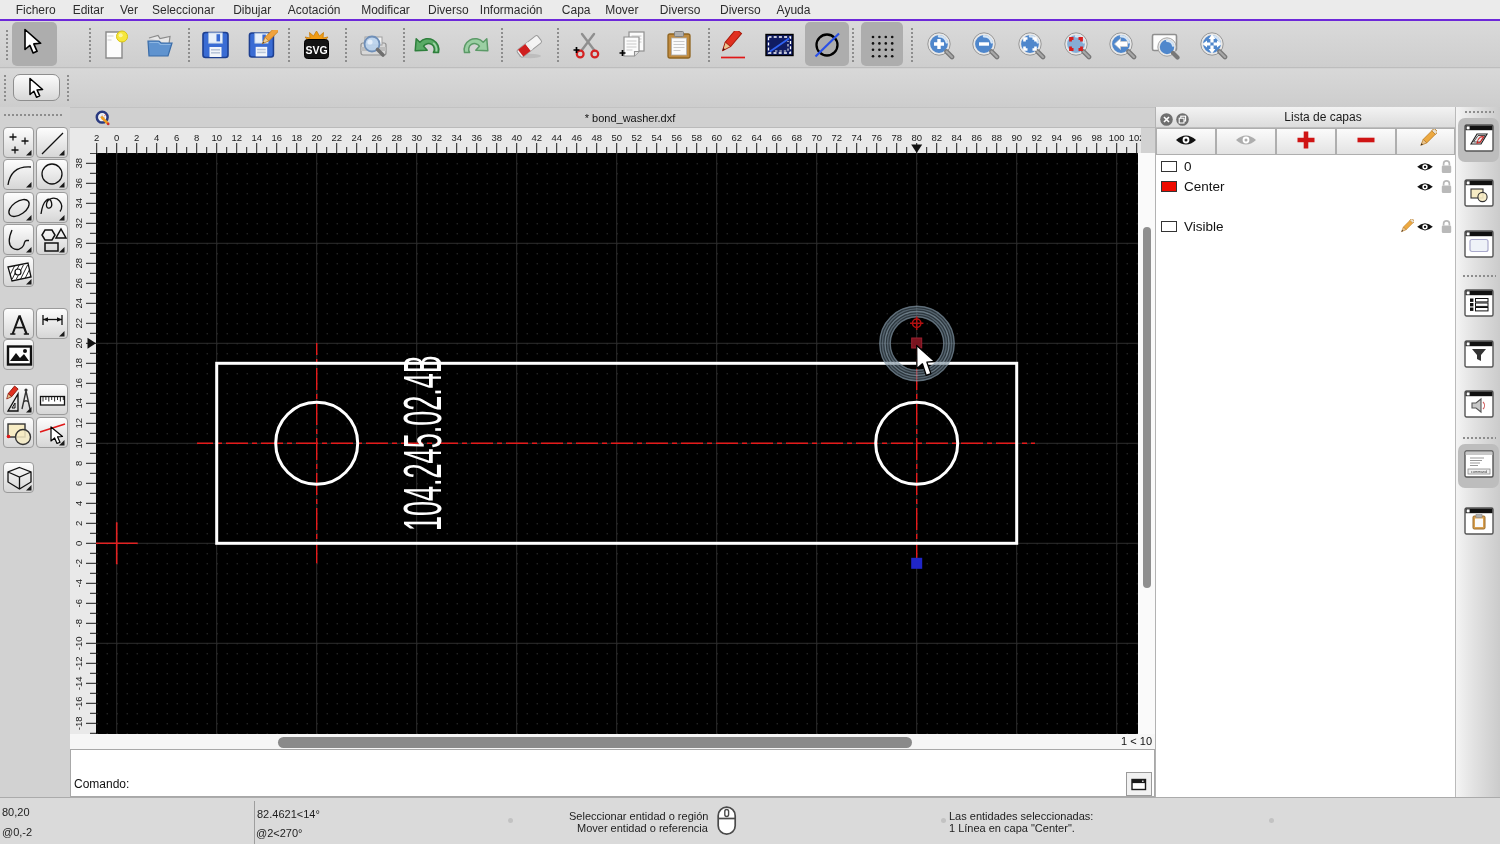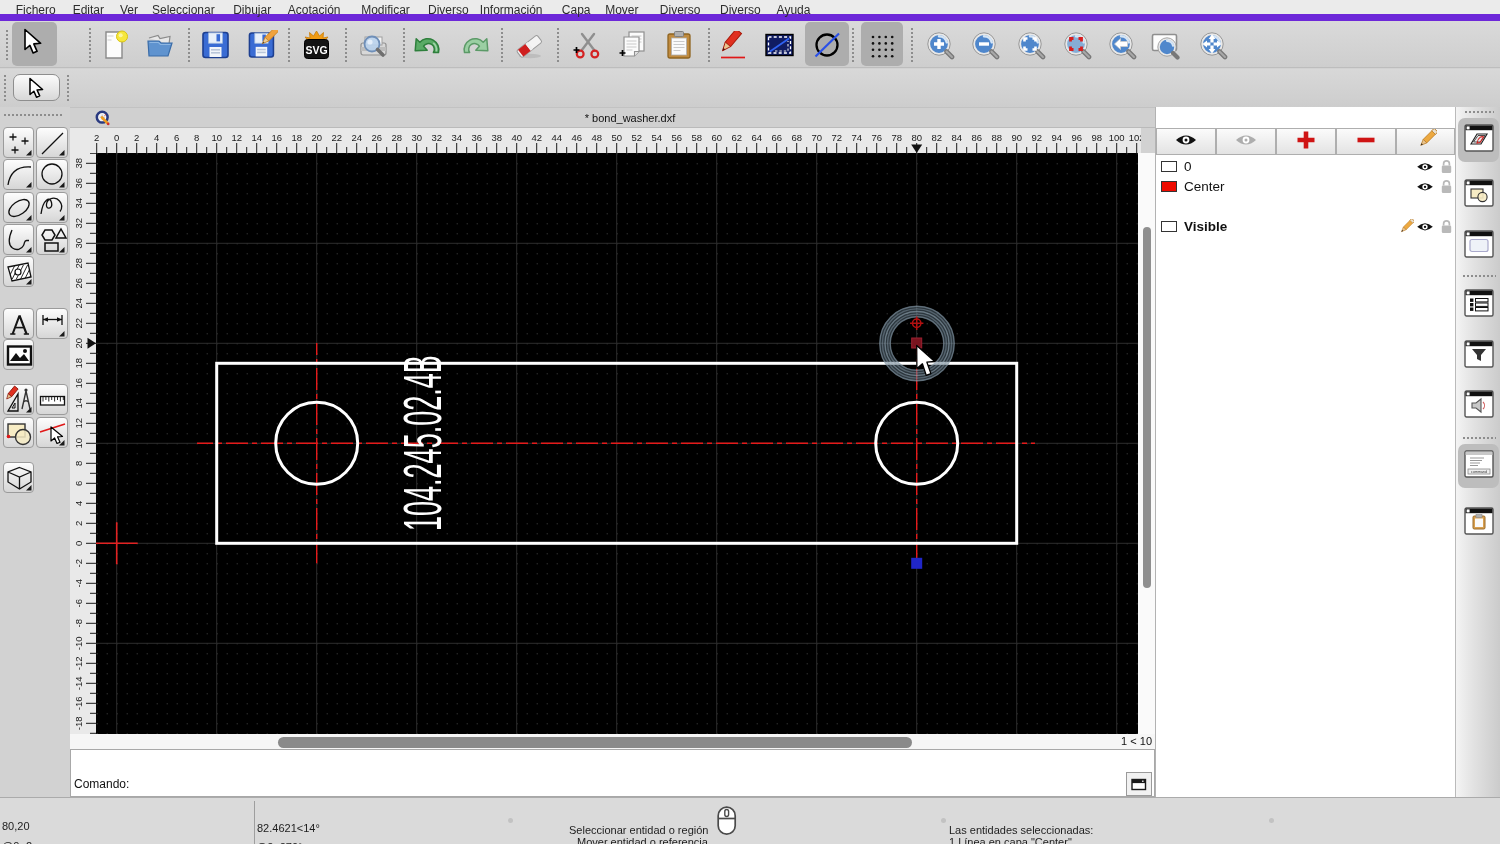--- a/index.html
+++ b/index.html
@@ -1,18 +1,18 @@
 <!DOCTYPE html>
 <html><head>
 <meta charset="utf-8">
 <style>
 * { margin:0; padding:0; box-sizing:border-box; }
 html,body { width:1500px; height:844px; overflow:hidden; font-family:"Liberation Sans", sans-serif; }
 body { background:#d2d2d2; position:relative; }
-#menubar { position:absolute; left:0; top:0; width:1500px; height:21px; background:#ebebeb; border-bottom:7px solid #6d28d9; }
+#menubar { position:absolute; left:0; top:0; width:1500px; height:21px; background:#ebebeb; border-bottom:2px solid #6d28d9; }
 #menubar span { position:absolute; top:0; line-height:20px; font-size:12px; color:#2d2d2d; white-space:pre; }
 #toolbar1 { position:absolute; left:0; top:21px; width:1500px; height:47px; background:linear-gradient(#dadada,#cecece); border-bottom:1px solid #bdbdbd; }
 #toolbar2 { position:absolute; left:0; top:69px; width:1500px; height:38px; background:linear-gradient(#d8d8d8,#cdcdcd); }
 .vdots { position:absolute; width:2px; background-image:radial-gradient(circle, #8d8d8d 0.8px, transparent 1px); background-size:2px 4px; background-repeat:repeat-y; }
 .hdots { position:absolute; height:2px; background-image:radial-gradient(circle, #8d8d8d 0.8px, transparent 1px); background-size:4px 2px; background-repeat:repeat-x; }
 .ticon { position:absolute; }
 .pressed { position:absolute; background:#adadad; border-radius:5px; }
 #palette { position:absolute; left:0; top:107px; width:70px; height:690px; background:#d2d2d2; }
 .pbtn { position:absolute; width:31.5px; height:31px; border:1px solid #9b9b9b; border-radius:4px; background:linear-gradient(#fdfdfd,#d6d6d6); }
 #tabbar { position:absolute; left:70px; top:107px; width:1085px; height:21px; background:#d0d0d0; border-top:1px solid #c2c2c2; border-bottom:1px solid #bababa; }
@@ -33,21 +33,21 @@
 #lp-title { position:absolute; left:0; top:0; width:299px; height:21px; background:linear-gradient(#f3f3f3,#dcdcdc); border-bottom:1px solid #bdbdbd; }
 #lp-title .cap { position:absolute; left:62px; width:210px; text-align:center; font-size:12px; color:#1a1a1a; line-height:21px; }
 .lpbtn { position:absolute; top:21px; height:27px; border:1px solid #aeaeae; background:linear-gradient(#fbfbfb,#e3e3e3); }
 .lrow { position:absolute; left:0; width:299px; height:20px; font-size:13.5px; color:#111; }
 .lrow .swatch { position:absolute; left:5px; top:4px; width:16px; height:11px; border:1.5px solid #333; }
 .lrow .lname { position:absolute; left:28px; top:0; line-height:20px; }
 #dock { position:absolute; left:1455px; top:107px; width:45px; height:690px; background:linear-gradient(to right,#f4f4f4 0%,#e2e2e2 40%,#cbcbcb 100%); border-left:1px solid #bababa; }
 .dbtn { position:absolute; left:2px; width:41px; height:44px; }
 .dsel { background:#bdbdbd; border-radius:7px; }
 #statusbar { position:absolute; left:0; top:797px; width:1500px; height:47px; background:#dadada; border-top:1px solid #ababab; font-size:11px; color:#1d1d1d; }
-#statusbar .t { position:absolute; white-space:pre;margin-top:14px; }
+#statusbar .t { position:absolute; white-space:pre; }
 .sep { position:absolute; width:1px; background:#9e9e9e; }
 </style>
 </head>
 <body>
 <div id="menubar">
 <span style="left:15.7px">Fichero</span>
 <span style="left:72.7px">Editar</span>
 <span style="left:120px">Ver</span>
 <span style="left:152px">Seleccionar</span>
 <span style="left:233.2px">Dibujar</span>
@@ -530,20 +530,32 @@
   </div>
 <div id="cmdbox">
   <div id="cmdinput">Comando:</div>
   <div id="cmdminibtn"><svg width="16" height="23" viewBox="0 0 16 23">
         <rect x="1" y="6.5" width="13.5" height="10" fill="#fff" stroke="#1a1a1a" stroke-width="1.4"></rect>
         <rect x="1" y="6.5" width="13.5" height="3.6" fill="#1a1a1a"></rect>
         <rect x="11" y="7.6" width="1.6" height="1.2" fill="#fff"></rect>
       </svg></div>
 </div>
 <div id="layerpanel">
+    <div id="lp-title">
+      <span class="cap">Lista de capas</span>
+      <div style="position:absolute;left:4px;top:5px;"><svg width="13" height="13" viewBox="0 0 13 13">
+          <circle cx="6.5" cy="6.5" r="6.3" fill="#6f6f6f"></circle>
+          <path d="M4 4 L9 9 M9 4 L4 9" stroke="#fff" stroke-width="1.6"></path>
+        </svg></div>
+      <div style="position:absolute;left:20px;top:5px;"><svg width="13" height="13" viewBox="0 0 13 13">
+          <circle cx="6.5" cy="6.5" r="6.3" fill="#6f6f6f"></circle>
+          <rect x="4.8" y="3.2" width="4.8" height="4.8" fill="none" stroke="#fff" stroke-width="1.1"></rect>
+          <rect x="3.2" y="5.2" width="4.8" height="4.8" fill="#6f6f6f" stroke="#fff" stroke-width="1.1"></rect>
+        </svg></div>
+    </div>
     <div class="lpbtn" style="left:0px; width:60px;">
       <div style="position:absolute;left:50%;top:50%;transform:translate(-50%,-50%);"><svg width="23" height="15.0" viewBox="0 0 23 15.0">
           <g transform="scale(1.0)">
             <path d="M1.5 7.5 Q11.5 -1.5 21.5 7.5 Q11.5 16.5 1.5 7.5 Z" fill="#111"></path>
             <circle cx="11.5" cy="7.5" r="3.4" fill="#fff"></circle>
             <circle cx="11.5" cy="7.5" r="1.5" fill="#111"></circle>
           </g>
         </svg></div>
     </div>
     <div class="lpbtn" style="left:60px; width:60px;">
@@ -600,21 +612,21 @@
             <path d="M1.5 7.5 Q11.5 -1.5 21.5 7.5 Q11.5 16.5 1.5 7.5 Z" fill="#111"></path>
             <circle cx="11.5" cy="7.5" r="3.4" fill="#fff"></circle>
             <circle cx="11.5" cy="7.5" r="1.5" fill="#111"></circle>
           </g>
         </svg></span>
       <span style="position:absolute;left:284px;top:2px;"><svg width="13" height="16" viewBox="0 0 13 16">
           <path d="M3.6 6.5 V4.8 a2.9 2.9 0 0 1 5.8 0 V6.5" fill="none" stroke="#b9b9b9" stroke-width="1.7"></path>
           <rect x="1.8" y="6.5" width="9.4" height="7.5" rx="1.3" fill="#b9b9b9"></rect>
         </svg></span>
     </div>
-    <div class="lrow" style="top:110px;font-weight:bold;">
+    <div class="lrow" style="top:110px;">
       <span class="swatch" style="background:#fff;"></span>
       <span class="lname">Visible</span>
       <span style="position:absolute;left:241px;top:2px;"><svg width="17" height="17" viewBox="0 0 17 17">
           <g transform="scale(0.7727272727272727)">
             <g transform="rotate(45 11 11)">
               <rect x="8.6" y="-3" width="5" height="15.5" fill="#eda940" stroke="#b87820" stroke-width="0.7"></rect>
               <rect x="8.6" y="-3" width="5" height="3.4" fill="#e8e0d0" stroke="#b87820" stroke-width="0.7"></rect>
               <path d="M8.6 12.5 L11.1 18.5 L13.6 12.5 Z" fill="#e8c48f" stroke="#b87820" stroke-width="0.7"></path>
               <path d="M10.2 16.3 L11.1 18.5 L12 16.3 Z" fill="#222"></path>
             </g>

